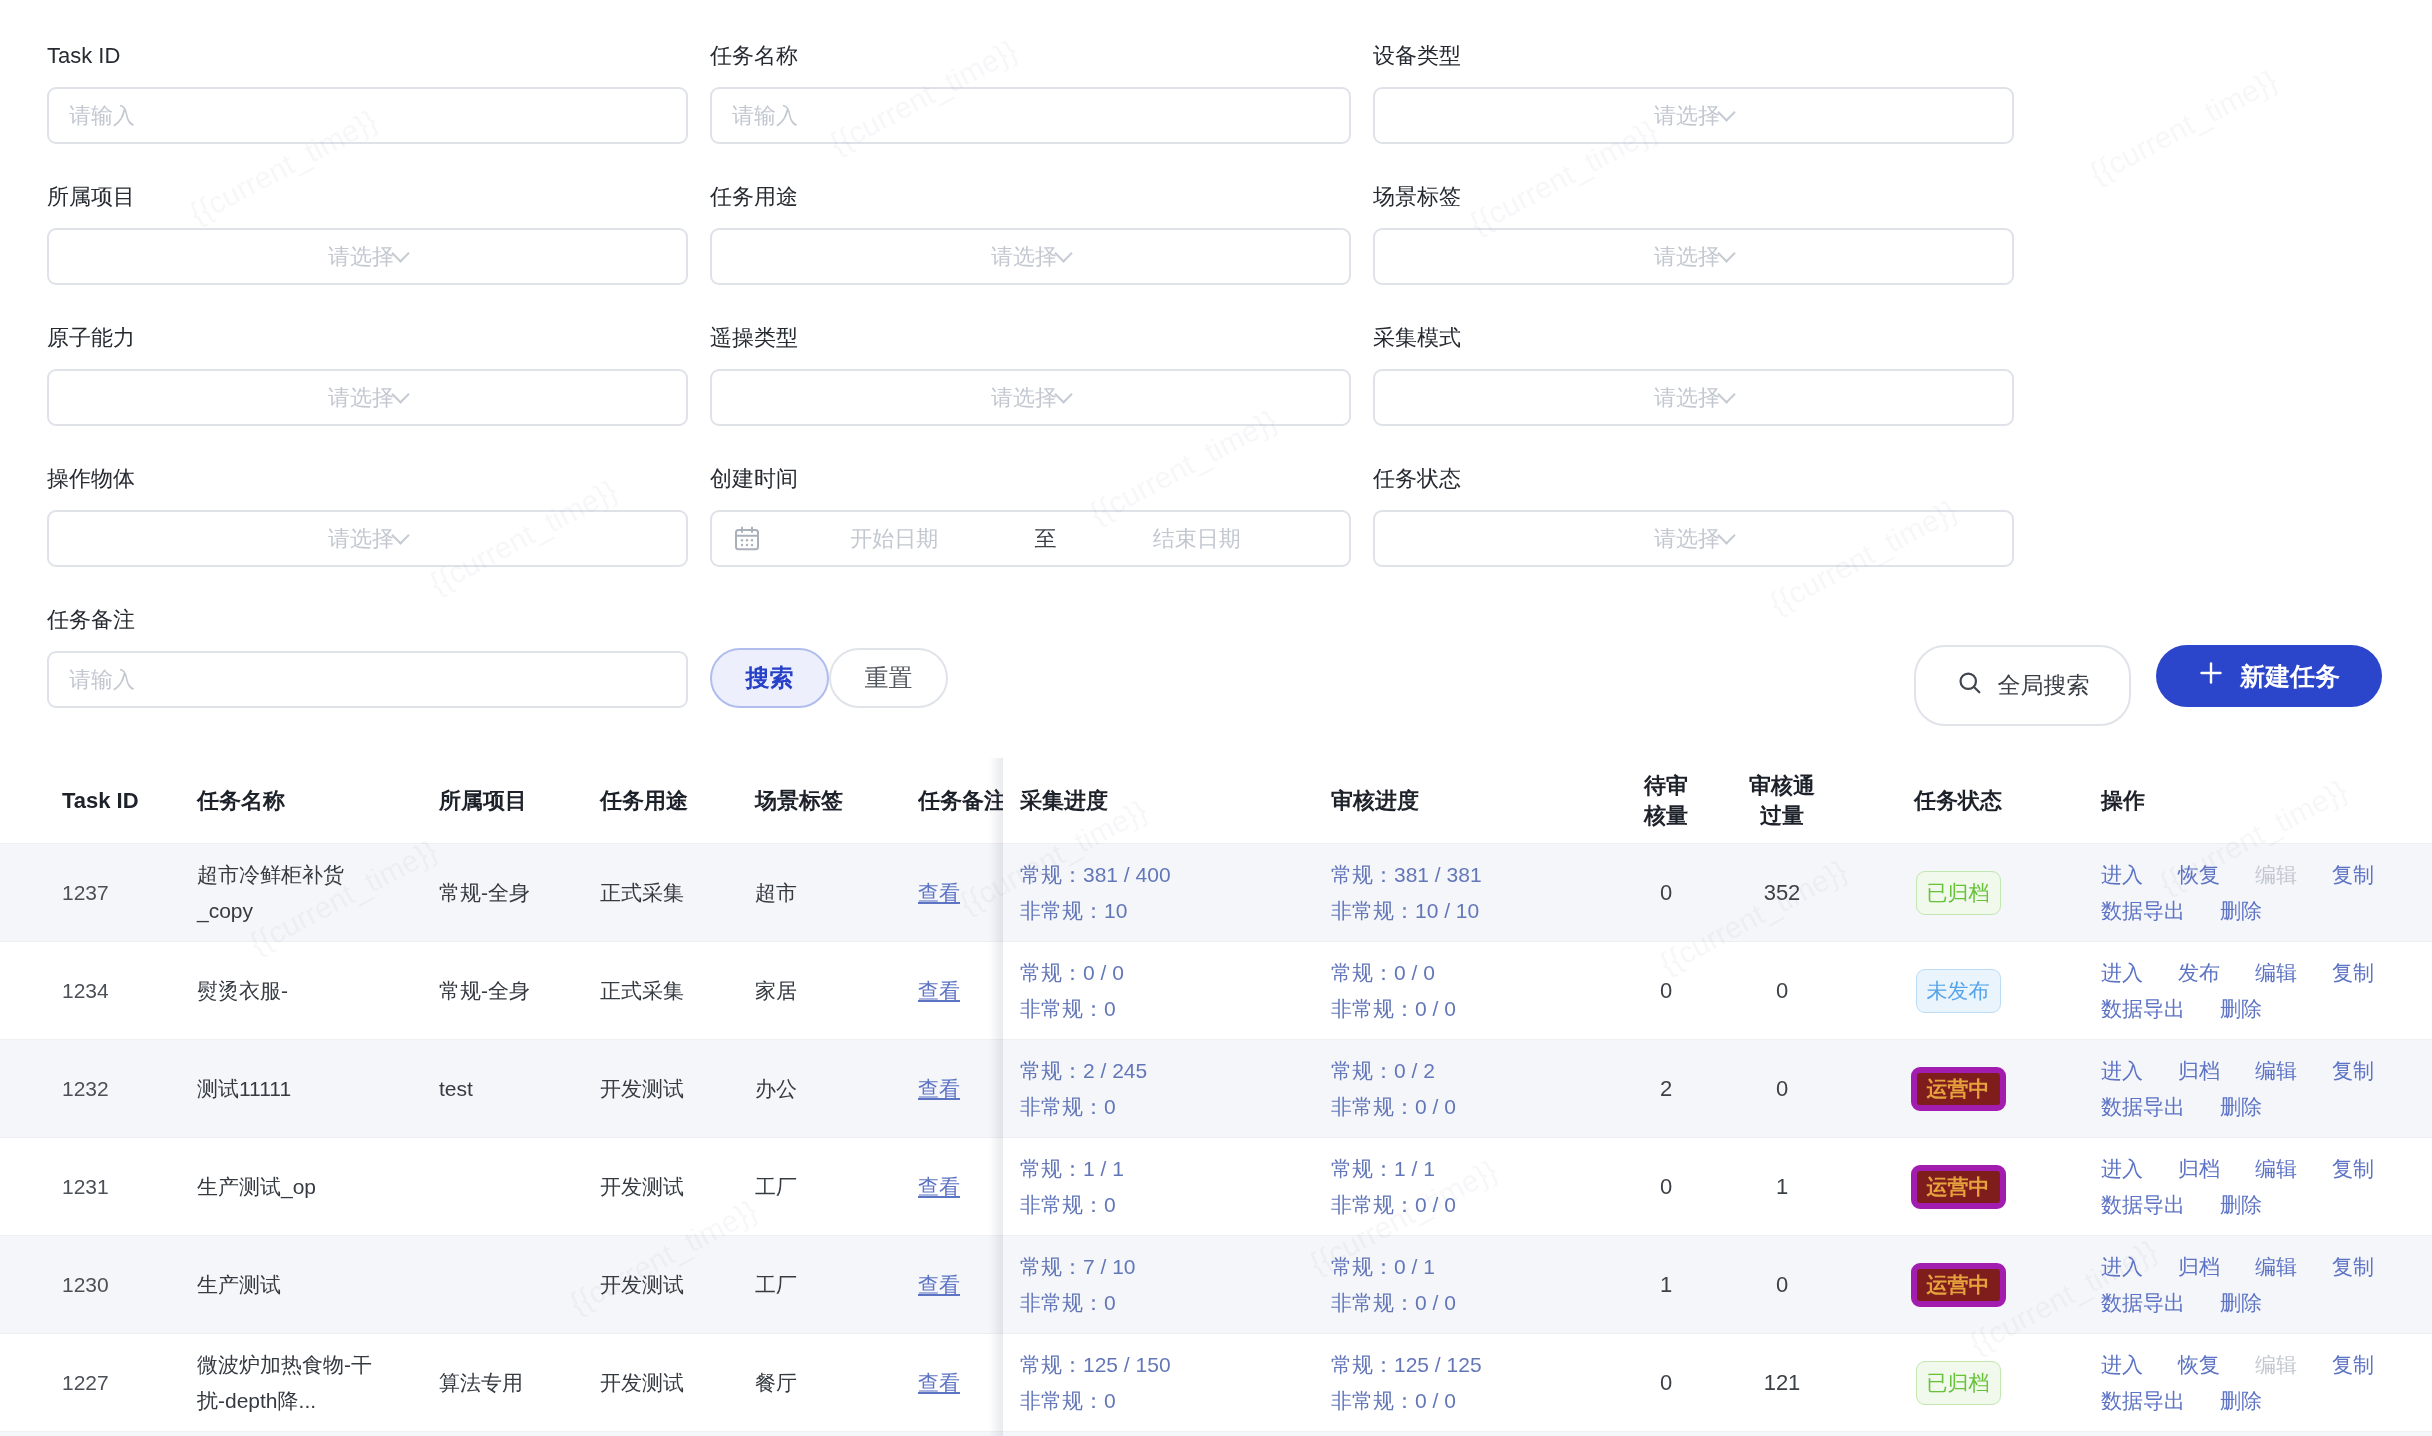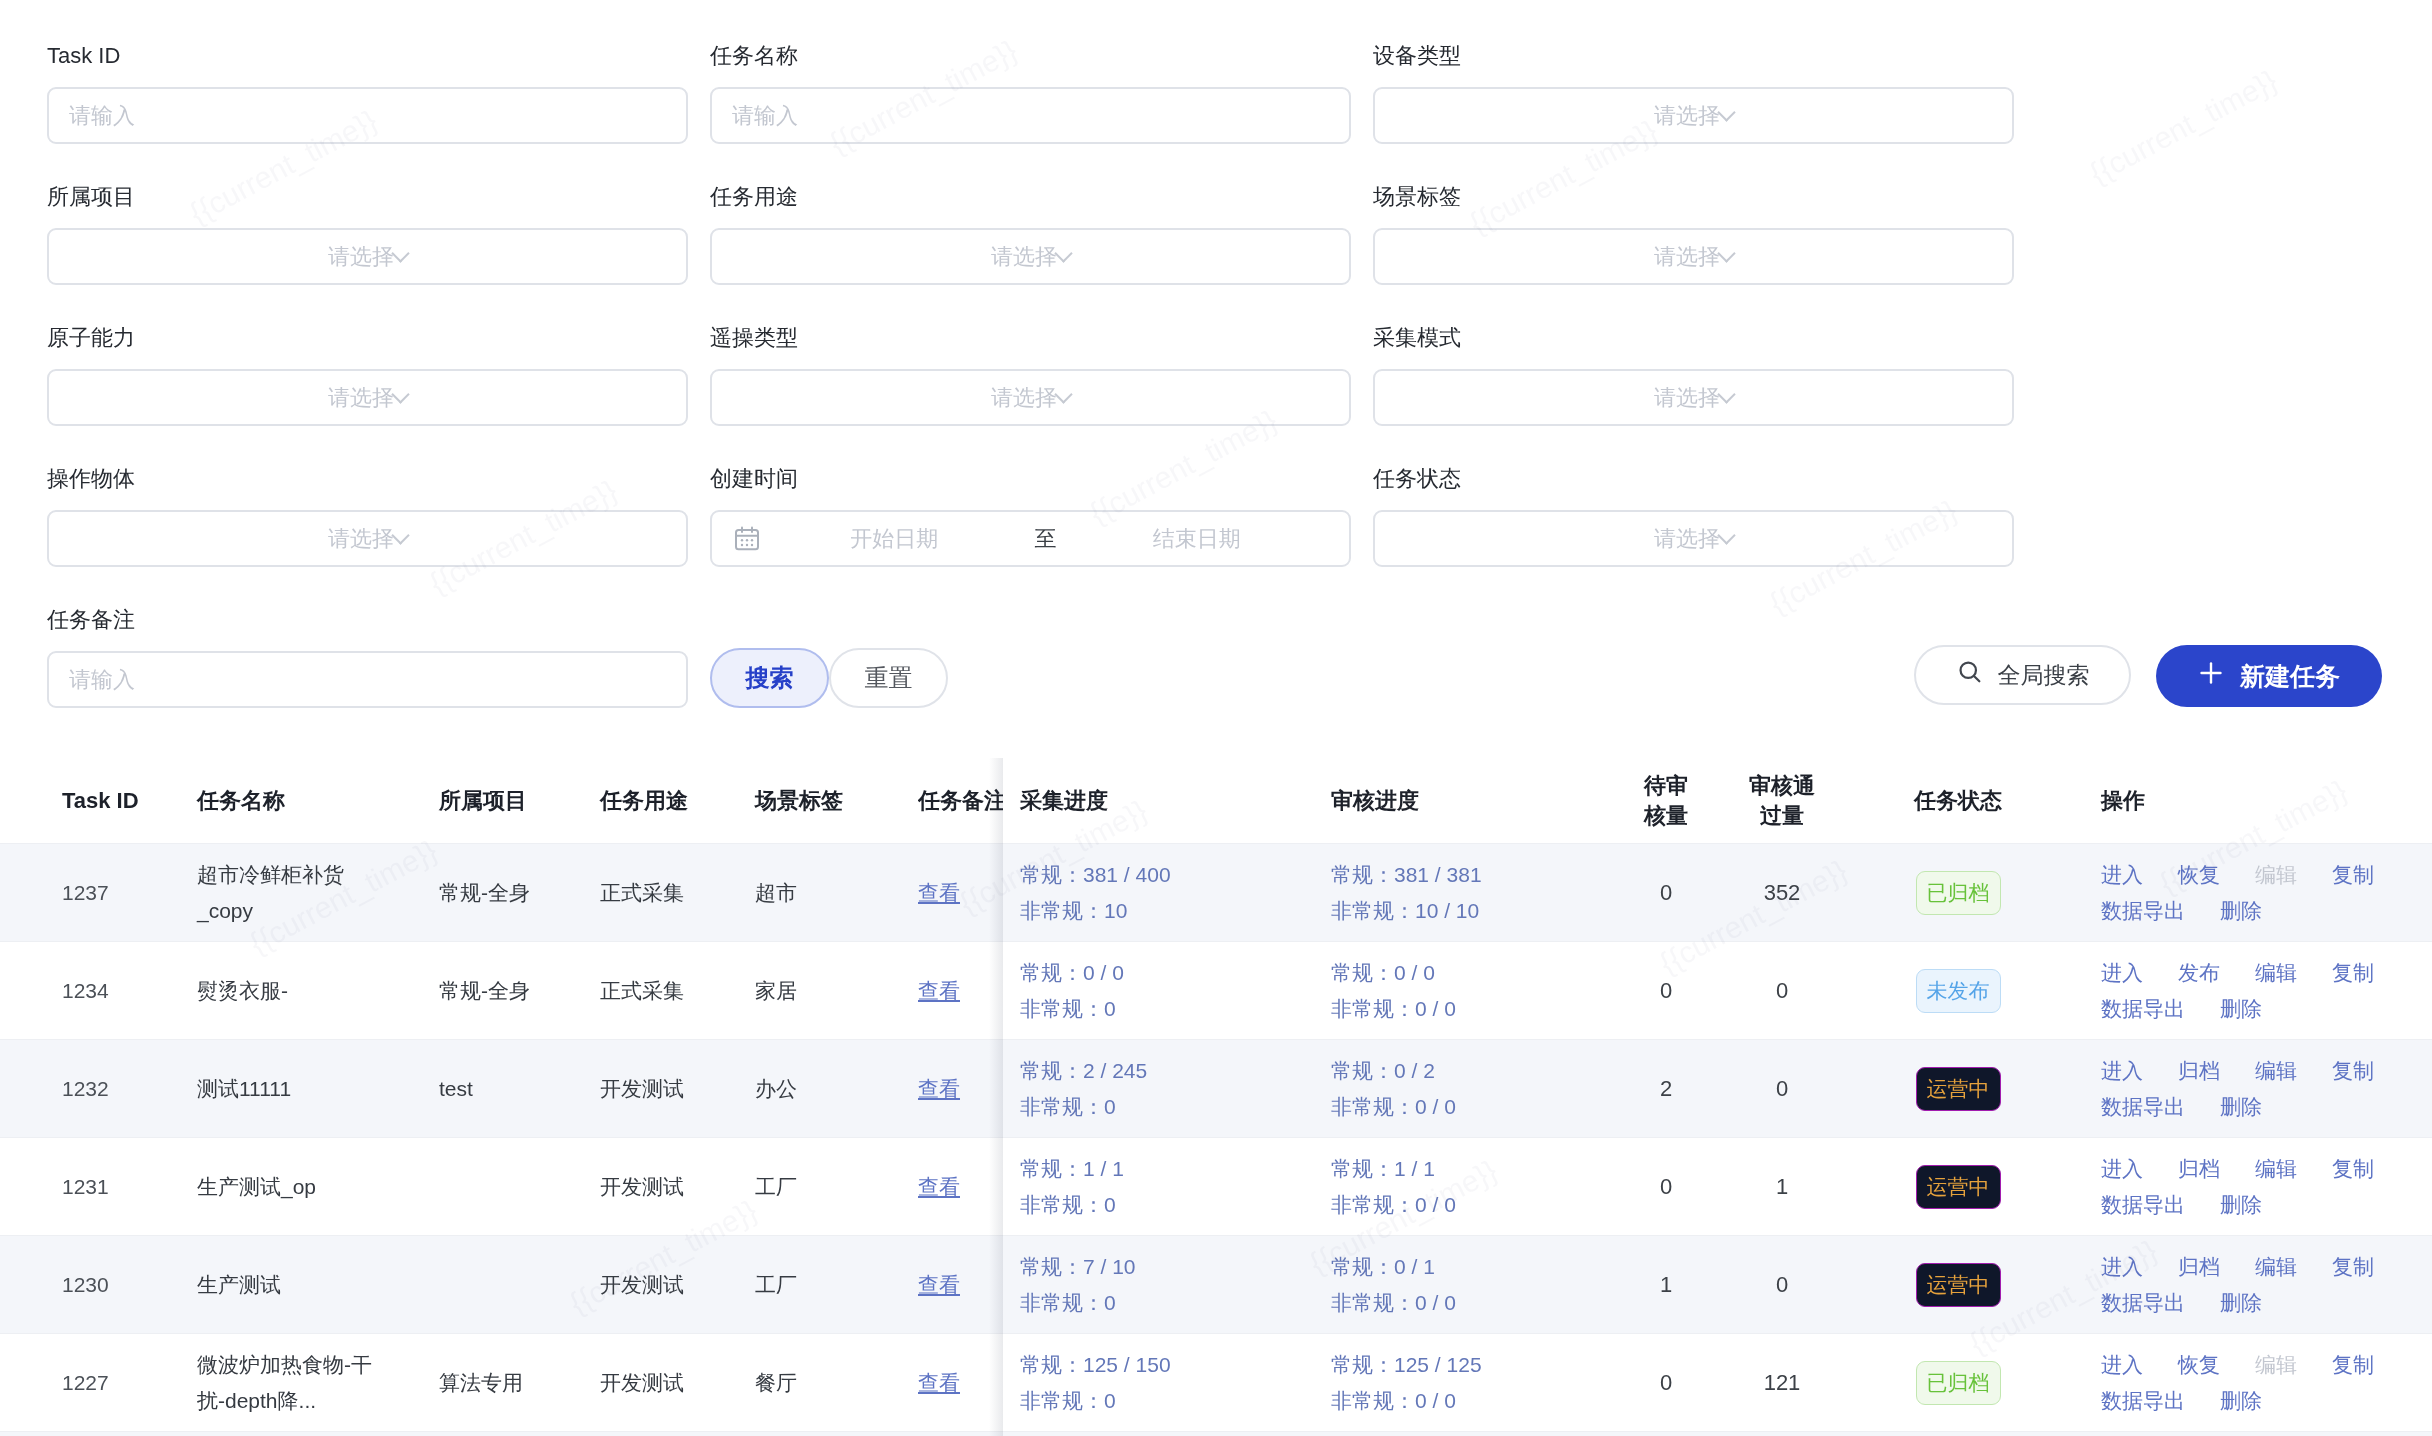--- a/index.html
+++ b/index.html
@@ -34,21 +34,21 @@
   .daterange .sep { color:#3a3f45; font-size:22px; padding:0 8px; }
 
   .form-buttons { grid-column:2; align-self:end; display:flex; }
   .btn { height:60px; border-radius:31px; font-size:24px; display:inline-flex;
          align-items:center; justify-content:center; cursor:pointer; border:none;
          font-family:"Liberation Sans","DejaVu Sans",sans-serif; }
   .btn.search { width:119px; background:#edf0fc; border:2px solid #b0bdee;
                 color:#2640c8; font-weight:600; }
   .btn.reset  { width:119px; background:#fff; border:2px solid #e0e3e9; color:#53575e; }
   .actions-right { position:absolute; top:645px; right:50px; display:flex; gap:25px; }
-  .btn.ghost { width:217px; height:60px; background:#fff; border:2px solid #e0e3e9;
+  .btn.ghost { width:217px; height:81px; background:#fff; border:2px solid #e0e3e9;
                color:#3a3f46; gap:14px; font-size:23px; }
   .btn.primary { width:226px; height:62px; background:#2b45cb; color:#fff;
                  font-weight:600; gap:16px; font-size:25px; }
 
   
   .table { position:relative; margin-top:50px; width:2432px; }
   .thead { display:flex; height:85px; align-items:center; font-size:22px;
            font-weight:600; color:#1d212a; background:#fff; }
   .tr { display:flex; height:98px; align-items:center; border-top:1px solid #edeff3;
         font-size:21px; color:#363b42; }
@@ -77,21 +77,21 @@
 
   .view-link { color:#5d73c4; text-decoration:underline; cursor:pointer; }
   .pline { display:flex; white-space:nowrap; line-height:36px; }
   .plabel,.pval { color:#6377b8; }
   .num span { font-size:22px; color:#3c4147; }
 
   .badge { display:inline-flex; align-items:center; height:44px; padding:0 10px;
            border-radius:9px; font-size:21px; }
   .badge.success { color:#67c23a; background:#f0f9eb; border:1px solid #c2e7b0; }
   .badge.info    { color:#55a4e8; background:#eaf4fd; border:1px solid #bcdcf6; }
-  .badge.warning { color:#e6a23c; background:#0f172a; border:1px solid #a21caf; }
+  .badge.warning { color:#e6a23c; background:#7f1d1d; border:6px solid #a21caf;font-weight:bold; }
 
   .action-links { display:flex; flex-wrap:wrap; column-gap:35px; width:331px;
                   line-height:36px; }
   .action-link { color:#5d73c4; cursor:pointer; white-space:nowrap; }
   .action-link.disabled { color:#c3c7d0; cursor:default; }
 
   .fixed-shadow { position:absolute; top:0; bottom:0; left:989px; width:14px; z-index:3;
     background:linear-gradient(to right, rgba(40,50,75,0), rgba(40,50,75,0.10));
     pointer-events:none; }
 </style>

